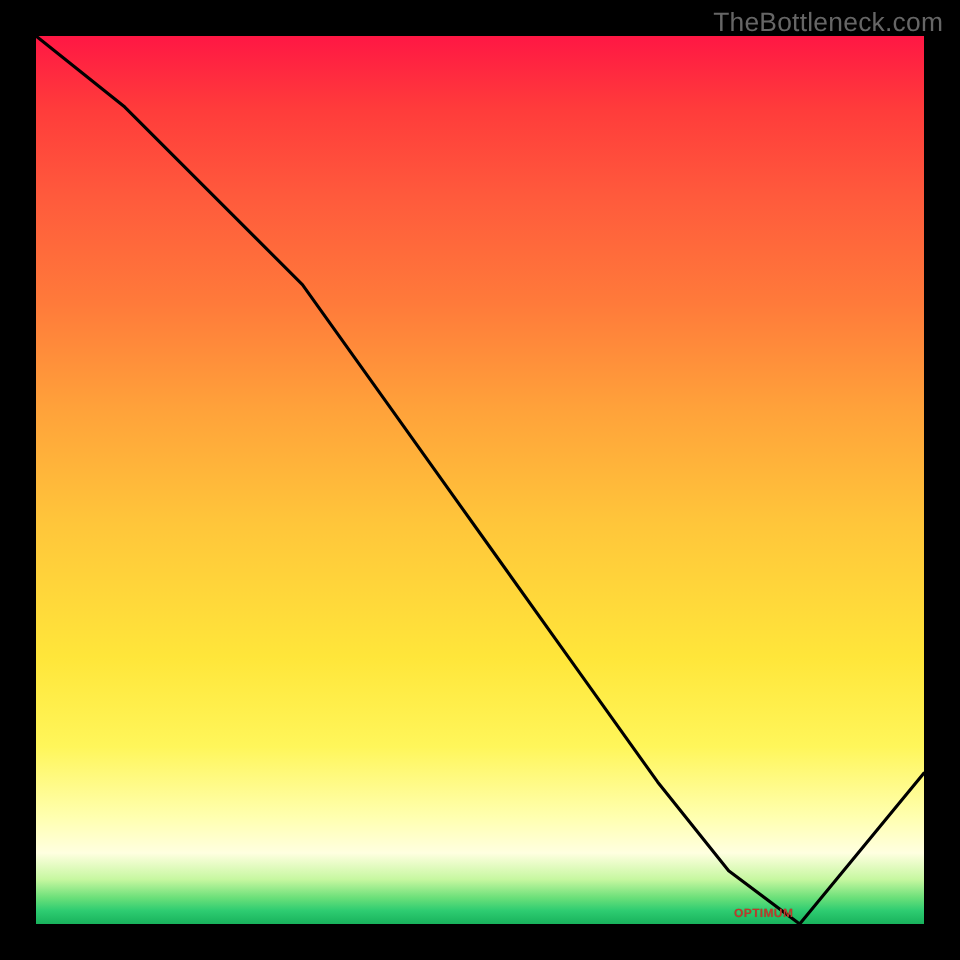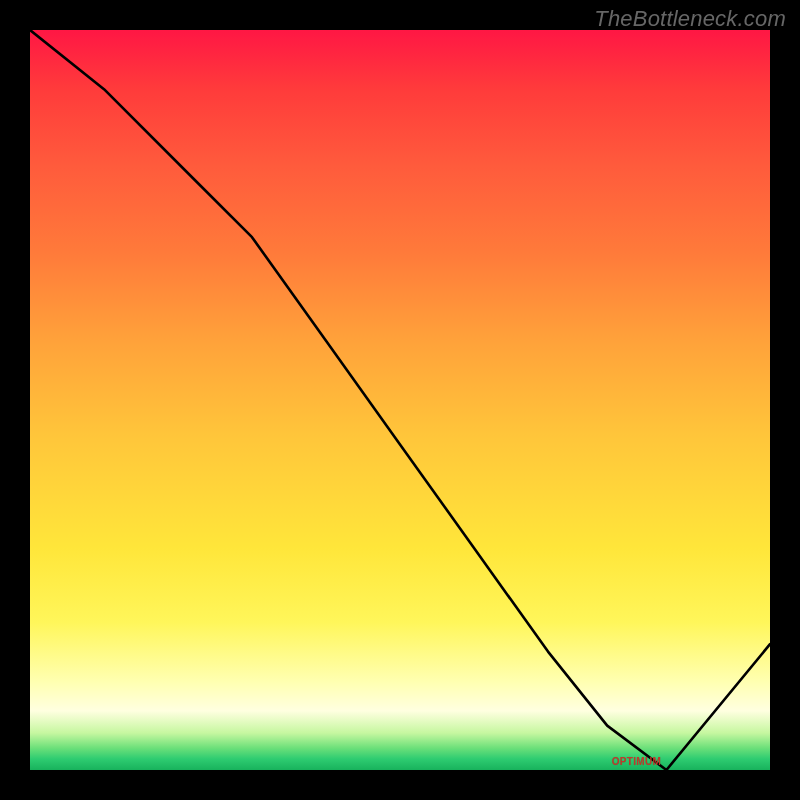--- a/index.html
+++ b/index.html
@@ -18,21 +18,20 @@
     background: #000;
   }
   .watermark {
     position: absolute;
     top: 6px;
     right: 14px;
     color: #666;
     font-size: 22px;
     letter-spacing: 0.2px;
     user-select: none;
-    font-style: italic;
   }
   .plot-outer {
     position: absolute;
     left: 30px;
     top: 30px;
     width: 728px;
     height: 740px;
     background: #000;
     box-sizing: border-box;
   }

